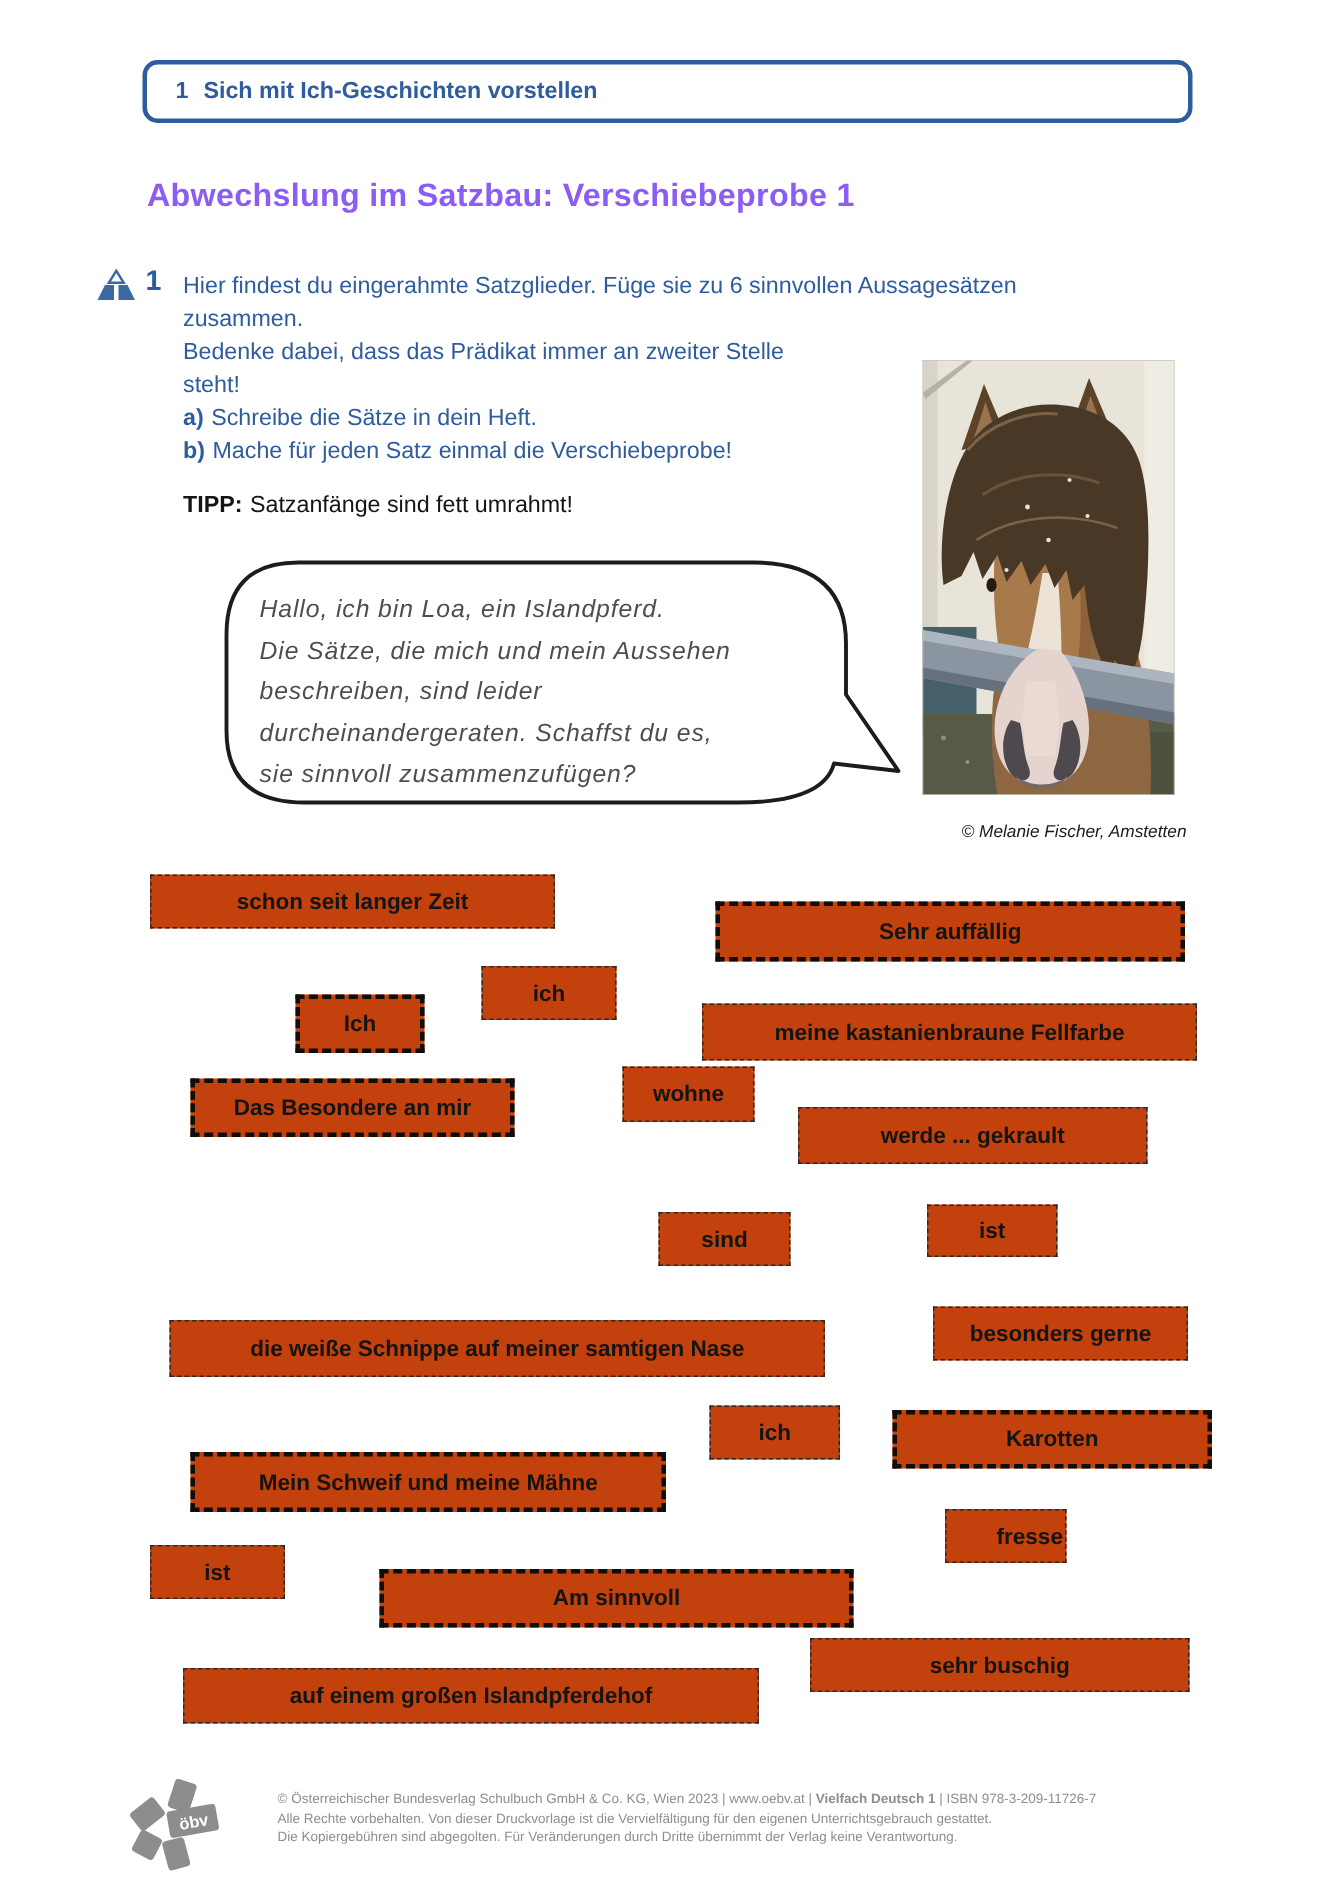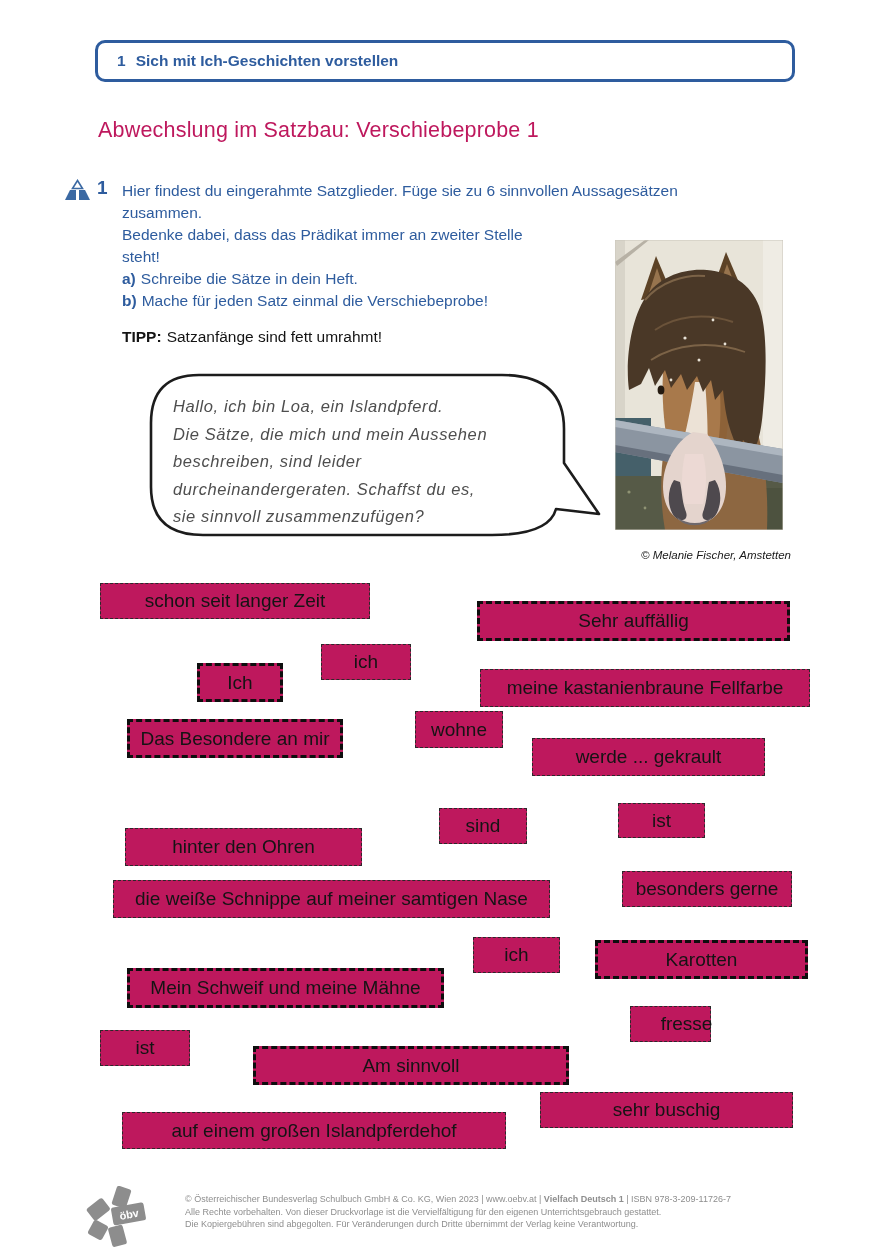--- a/index.html
+++ b/index.html
@@ -13,21 +13,21 @@
   .chapter-box{
     left:95px; top:40px; width:700px; height:42px; box-sizing:border-box;
     border:3px solid #2e5c9e; border-radius:10px;
     display:flex; align-items:center; padding-left:19px;
     color:#2e5c9e; font-weight:bold; font-size:15.5px;
   }
   .chapter-box .num{margin-right:10px;}
 
   
   .page-title{
-    left:98px; top:118px; font-size:21.5px; font-weight:normal; color:#be185d;
+    left:98px; top:118px; font-size:21.5px; font-weight:bold; color:#8b5cf6;
     letter-spacing:0.2px;
     text-align:center;
   }
 
   
   .task-number{left:97px; top:177px; font-size:19px; font-weight:bold; color:#2e5c9e;}
   .task-block{
     left:122px; top:180px; width:660px; color:#2e5c9e; font-size:15.5px; line-height:22px;
   }
   .task-intro{white-space:pre-line;}
@@ -43,21 +43,21 @@
     color:#4e4e4e; white-space:pre-line;
   }
 
   
   .credit{left:590px; top:549px; width:201px; text-align:right; font-size:11.5px; color:#1a1a1a;font-style:italic;}
 
   
   .frag{
     box-sizing:border-box; border:1.6px dashed #2a2a2a;
     display:flex; align-items:center; justify-content:center;
-    font-size:19px; color:#141414; background:#be185d;
+    font-size:15px; color:#141414; background:#c2410c;font-weight:bold;
   }
   .frag.heavy{border:3.2px dashed #0e0e0e;text-align:right;}
 
   
   .footer-text{
     left:185px; top:1193px; width:612px; font-size:9px; line-height:12.5px; color:#8e8e8e;
   }
   .footer-text b{color:#8e8e8e;}
 </style>
 </head>
@@ -150,27 +150,26 @@
     <path d="M62 277 C 72 285, 88 285, 97 277 C 92 288, 67 288, 62 277 Z" fill="#6e686c"></path>
     <rect x="0" y="0" width="168" height="290" fill="none" stroke="#c9c5bb" stroke-width="1"></rect>
   </svg>
 
   <div class="abs credit">© Melanie Fischer, Amstetten</div>
 
   <div class="abs frag" style="left:100px; top:583px; width:270px; height:36px;">schon seit langer Zeit</div>
   <div class="abs frag heavy" style="left:477px; top:601px; width:313px; height:40px;">Sehr auffällig</div>
   <div class="abs frag" style="left:321px; top:644px; width:90px;  height:36px;">ich</div>
   <div class="abs frag heavy" style="left:197px; top:663px; width:86px;  height:39px;">Ich</div>
-  <div class="abs frag" style="left:480px; top:669px; width:330px; height:38px;">meine kastanienbraune Fellfarbe</div>
+  <div class="abs frag" style="left:468px; top:669px; width:330px; height:38px;">meine kastanienbraune Fellfarbe</div>
   <div class="abs frag" style="left:415px; top:711px; width:88px;  height:37px;">wohne</div>
   <div class="abs frag heavy" style="left:127px; top:719px; width:216px; height:39px;">Das Besondere an mir</div>
   <div class="abs frag" style="left:532px; top:738px; width:233px; height:38px;">werde ... gekrault</div>
   <div class="abs frag" style="left:439px; top:808px; width:88px;  height:36px;">sind</div>
   <div class="abs frag" style="left:618px; top:803px; width:87px;  height:35px;">ist</div>
-  <div class="abs frag" style="left:125px; top:828px; width:237px; height:38px;">hinter den Ohren</div>
   <div class="abs frag" style="left:113px; top:880px; width:437px; height:38px;">die weiße Schnippe auf meiner samtigen Nase</div>
   <div class="abs frag" style="left:622px; top:871px; width:170px; height:36px;">besonders gerne</div>
   <div class="abs frag" style="left:473px; top:937px; width:87px;  height:36px;">ich</div>
   <div class="abs frag heavy" style="left:595px; top:940px; width:213px; height:39px;">Karotten</div>
   <div class="abs frag heavy" style="left:127px; top:968px; width:317px; height:40px;">Mein Schweif und meine Mähne</div>
   <div class="abs frag" style="left:630px; top:1006px; width:81px; height:36px;padding-left:32px;">fresse</div>
   <div class="abs frag" style="left:100px; top:1030px; width:90px; height:36px;">ist</div>
   <div class="abs frag heavy" style="left:253px; top:1046px; width:316px; height:39px;">Am sinnvoll</div>
   <div class="abs frag" style="left:540px; top:1092px; width:253px; height:36px;">sehr buschig</div>
   <div class="abs frag" style="left:122px; top:1112px; width:384px; height:37px;">auf einem großen Islandpferdehof</div>

